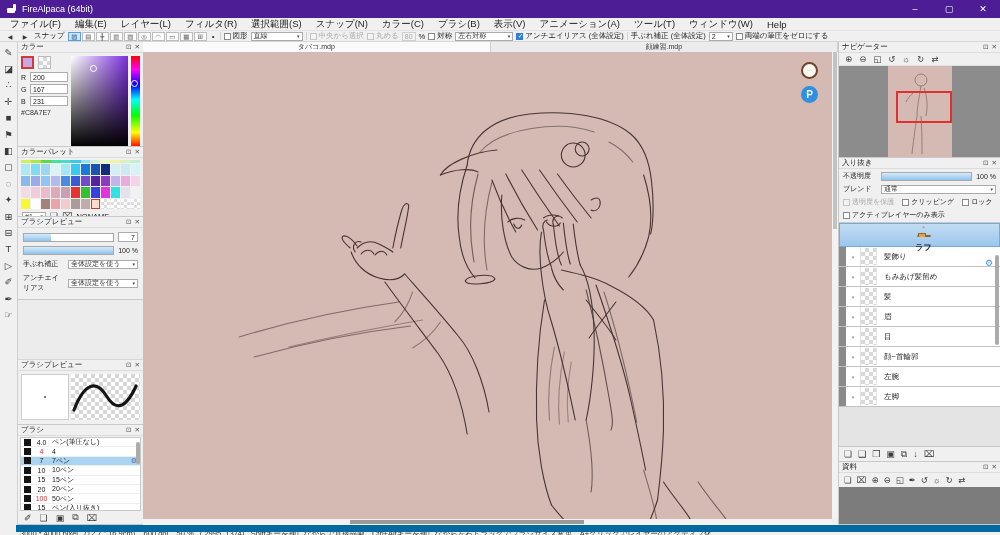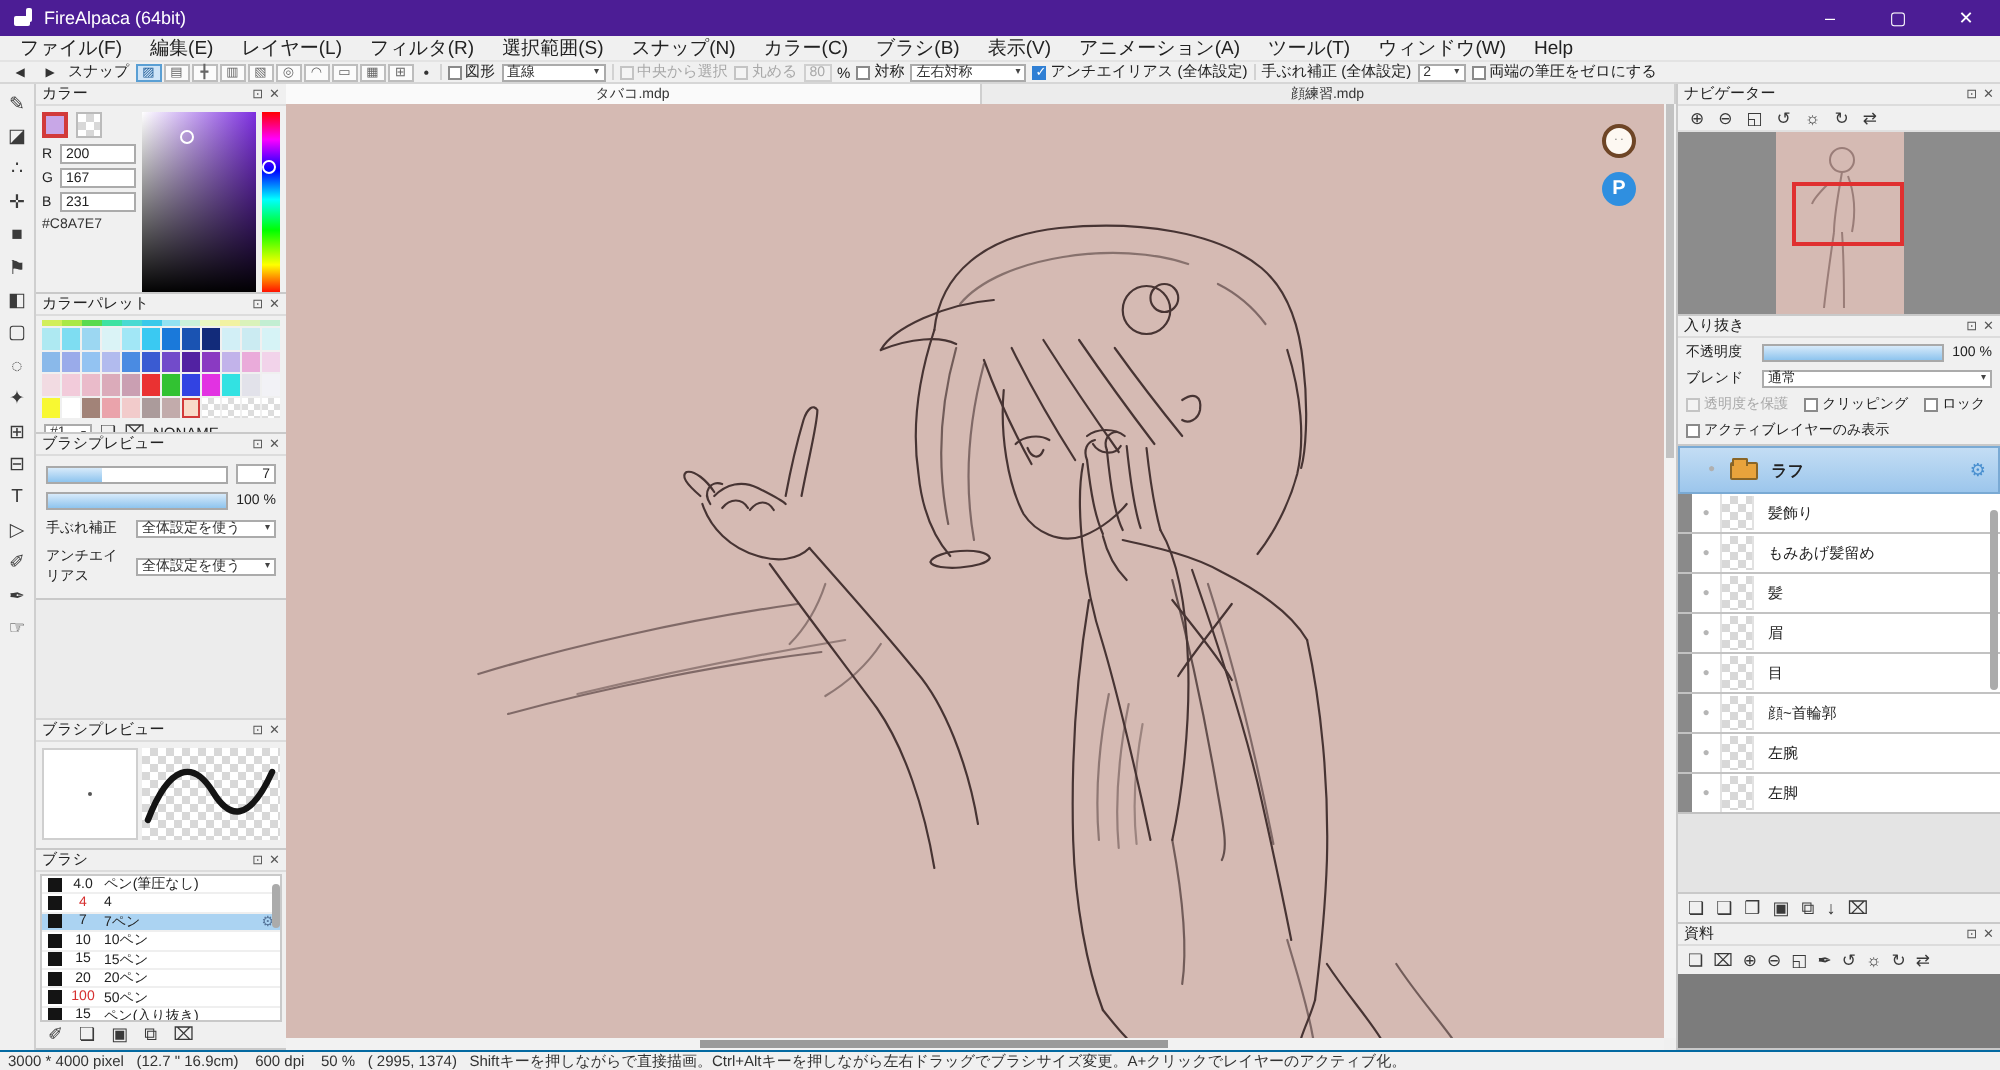--- a/index.html
+++ b/index.html
@@ -130,39 +130,39 @@
   .nthumb{position:relative;height:91px;background:#8c8c8c;overflow:hidden;}
   .npink{position:absolute;left:49px;top:0;width:64px;height:91px;background:#d5bab3;}
   .nview{position:absolute;left:57px;top:25px;width:56px;height:32px;border:2px solid #e03030;}
 
   #p-layers{height:304px;display:flex;flex-direction:column;}
   .lctl{padding:2px 4px;display:flex;flex-direction:column;gap:3px;font-size:7px;}
   .lrow1{display:flex;align-items:center;gap:4px;}
   .lrow1 .lab{width:34px;}
   .cbrow{display:flex;align-items:center;gap:8px;}
   .llist{flex:1;background:#e4e4e4;border-top:1px solid #c9c9c9;overflow:hidden;position:relative;}
-  .folder-row{height:24px;display:flex;align-items:center;gap:5px;background:linear-gradient(#c3ddf4,#9cc6ec);border:1px solid #7aaad4;padding:0 6px 0 14px;font-size:8px;font-weight:bold;}
+  .folder-row{height:24px;display:flex;align-items:center;gap:5px;background:linear-gradient(#c3ddf4,#9cc6ec);border:1px solid #7aaad4;padding:0 6px 0 14px;font-size:8px;font-weight:bold;flex-direction:column;}
   .folder-row .eye{color:#b0b0b0;font-size:6px;}
   .fold-ico{width:14px;height:9px;background:#e8a33c;border:1px solid #8a6526;border-radius:1px;position:relative;margin:0 2px;}
   .fold-ico::before{content:"";position:absolute;top:-3px;left:0;width:6px;height:3px;background:#e8a33c;border:1px solid #8a6526;border-bottom:none;border-radius:1px 1px 0 0;}
   .folder-row .gear{margin-left:auto;color:#4a90d0;font-size:9px;}
   .lrow{height:20px;display:flex;align-items:stretch;background:#fff;border-bottom:1px solid #c2c2c2;font-size:7.5px;}
   .lind{width:7px;background:#8a8a8a;flex:none;}
   .leye{width:15px;display:flex;align-items:center;justify-content:center;color:#b5b5b5;font-size:6px;border-right:1px solid #e2e2e2;}
   .lthumb{width:16px;margin:1px 0;flex:none;border-right:1px solid #e2e2e2;}
   .lname{display:flex;align-items:center;padding-left:7px;}
   .lscroll{position:absolute;right:1px;top:32px;width:4px;height:90px;background:#ababab;border-radius:2px;}
   .lfoot{height:15px;display:flex;align-items:center;gap:6px;padding:0 5px;font-size:9px;color:#3a3a3a;border-top:1px solid #c9c9c9;}
 
   #p-ref{flex:1;}
   .rtools{height:14px;display:flex;align-items:center;gap:5px;padding:0 5px;font-size:8.5px;color:#3a3a3a;}
   .rcontent{height:38px;background:#7c7c7c;margin:0;}
 
   
-  #statusbar{position:absolute;left:0;right:0;bottom:0;height:10px;background:#f0f0f0;border-top:1px solid #0369a1;display:flex;align-items:center;padding-left:4px;font-size:7.5px;color:#333;white-space:pre;overflow:hidden;}
+  #statusbar{position:absolute;left:16px;right:0;bottom:0;height:10px;background:#f0f0f0;border-top:7px solid #0369a1;display:flex;align-items:center;padding-left:4px;font-size:7.5px;color:#333;white-space:pre;overflow:hidden;}
 </style>
 </head>
 <body>
 
 <div id="app">
 
   <div id="titlebar">
     <span class="app-ico"></span>
     <span>FireAlpaca (64bit)</span>
     <div class="wctl">

